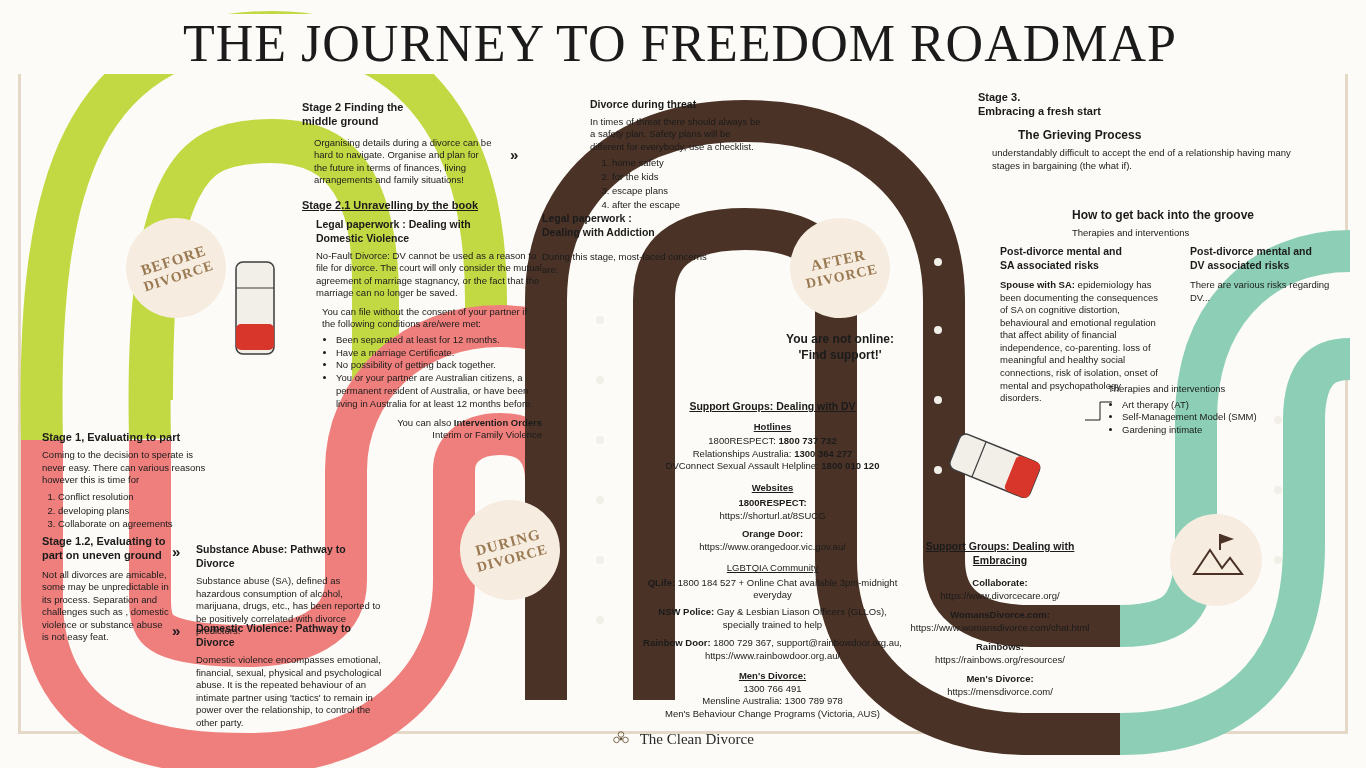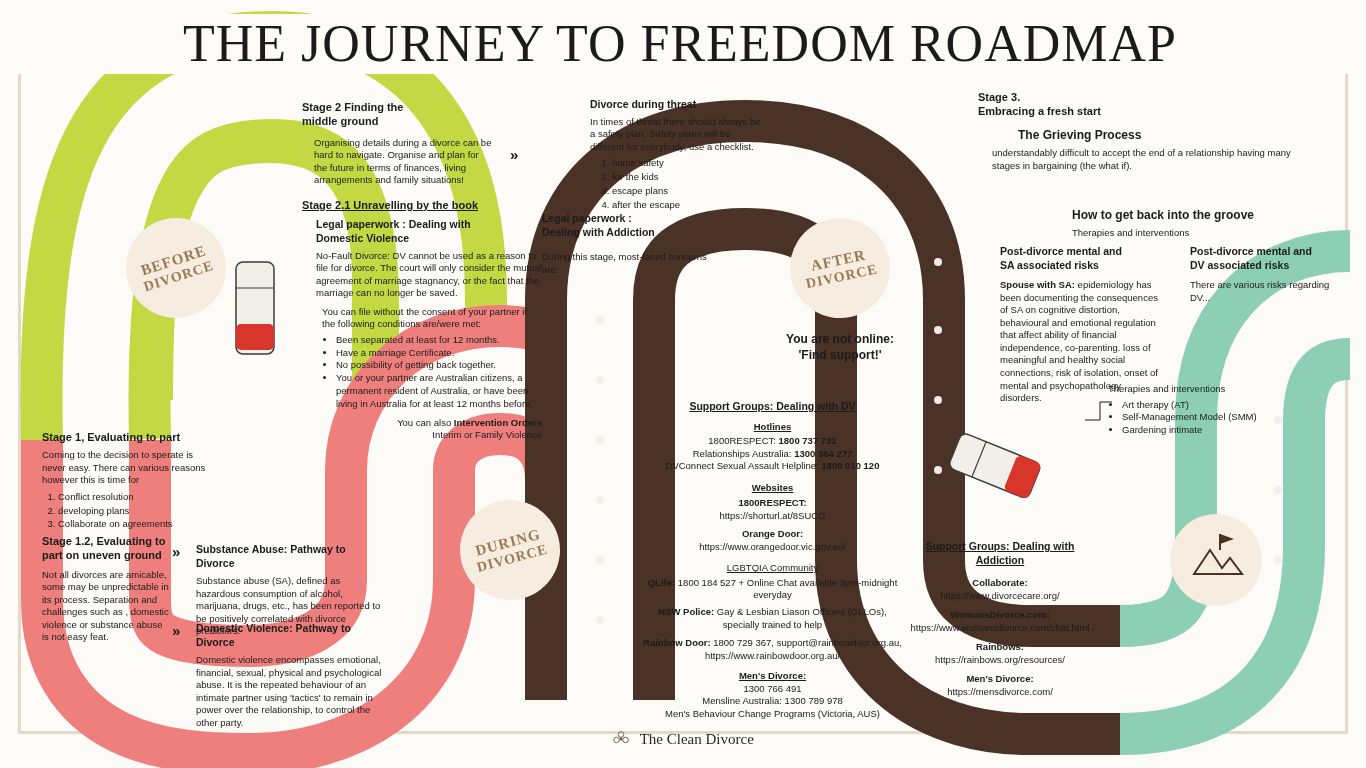--- a/index.html
+++ b/index.html
@@ -249,21 +249,21 @@
     <span>1800 729 367, support@rainbowdoor.org.au, https://www.rainbowdoor.org.au/</span>
   </div>
   <div class="p h-bold underline" style="margin-top:8px;">Men's Divorce:</div>
   <div class="p">1300 766 491</div>
   <div class="p">Mensline Australia: 1300 789 978</div>
   <div class="p">Men's Behaviour Change Programs (Victoria, AUS)</div>
 </div>
 
 <div class="txt center" style="left:885px;top:540px;width:230px;">
   <div class="h2 underline">Support Groups: Dealing with</div>
-  <div class="h2 underline">Addiction</div>
+  <div class="h2 underline">Embracing</div>
   <div class="p h-bold" style="margin-top:10px;">Collaborate:</div>
   <div class="p">https://www.divorcecare.org/</div>
   <div class="p h-bold" style="margin-top:7px;">WomansDivorce.com:</div>
   <div class="p">https://www.womansdivorce.com/chat.html</div>
   <div class="p h-bold" style="margin-top:7px;">Rainbows:</div>
   <div class="p">https://rainbows.org/resources/</div>
   <div class="p h-bold" style="margin-top:7px;">Men's Divorce:</div>
   <div class="p">https://mensdivorce.com/</div>
 </div>
 

